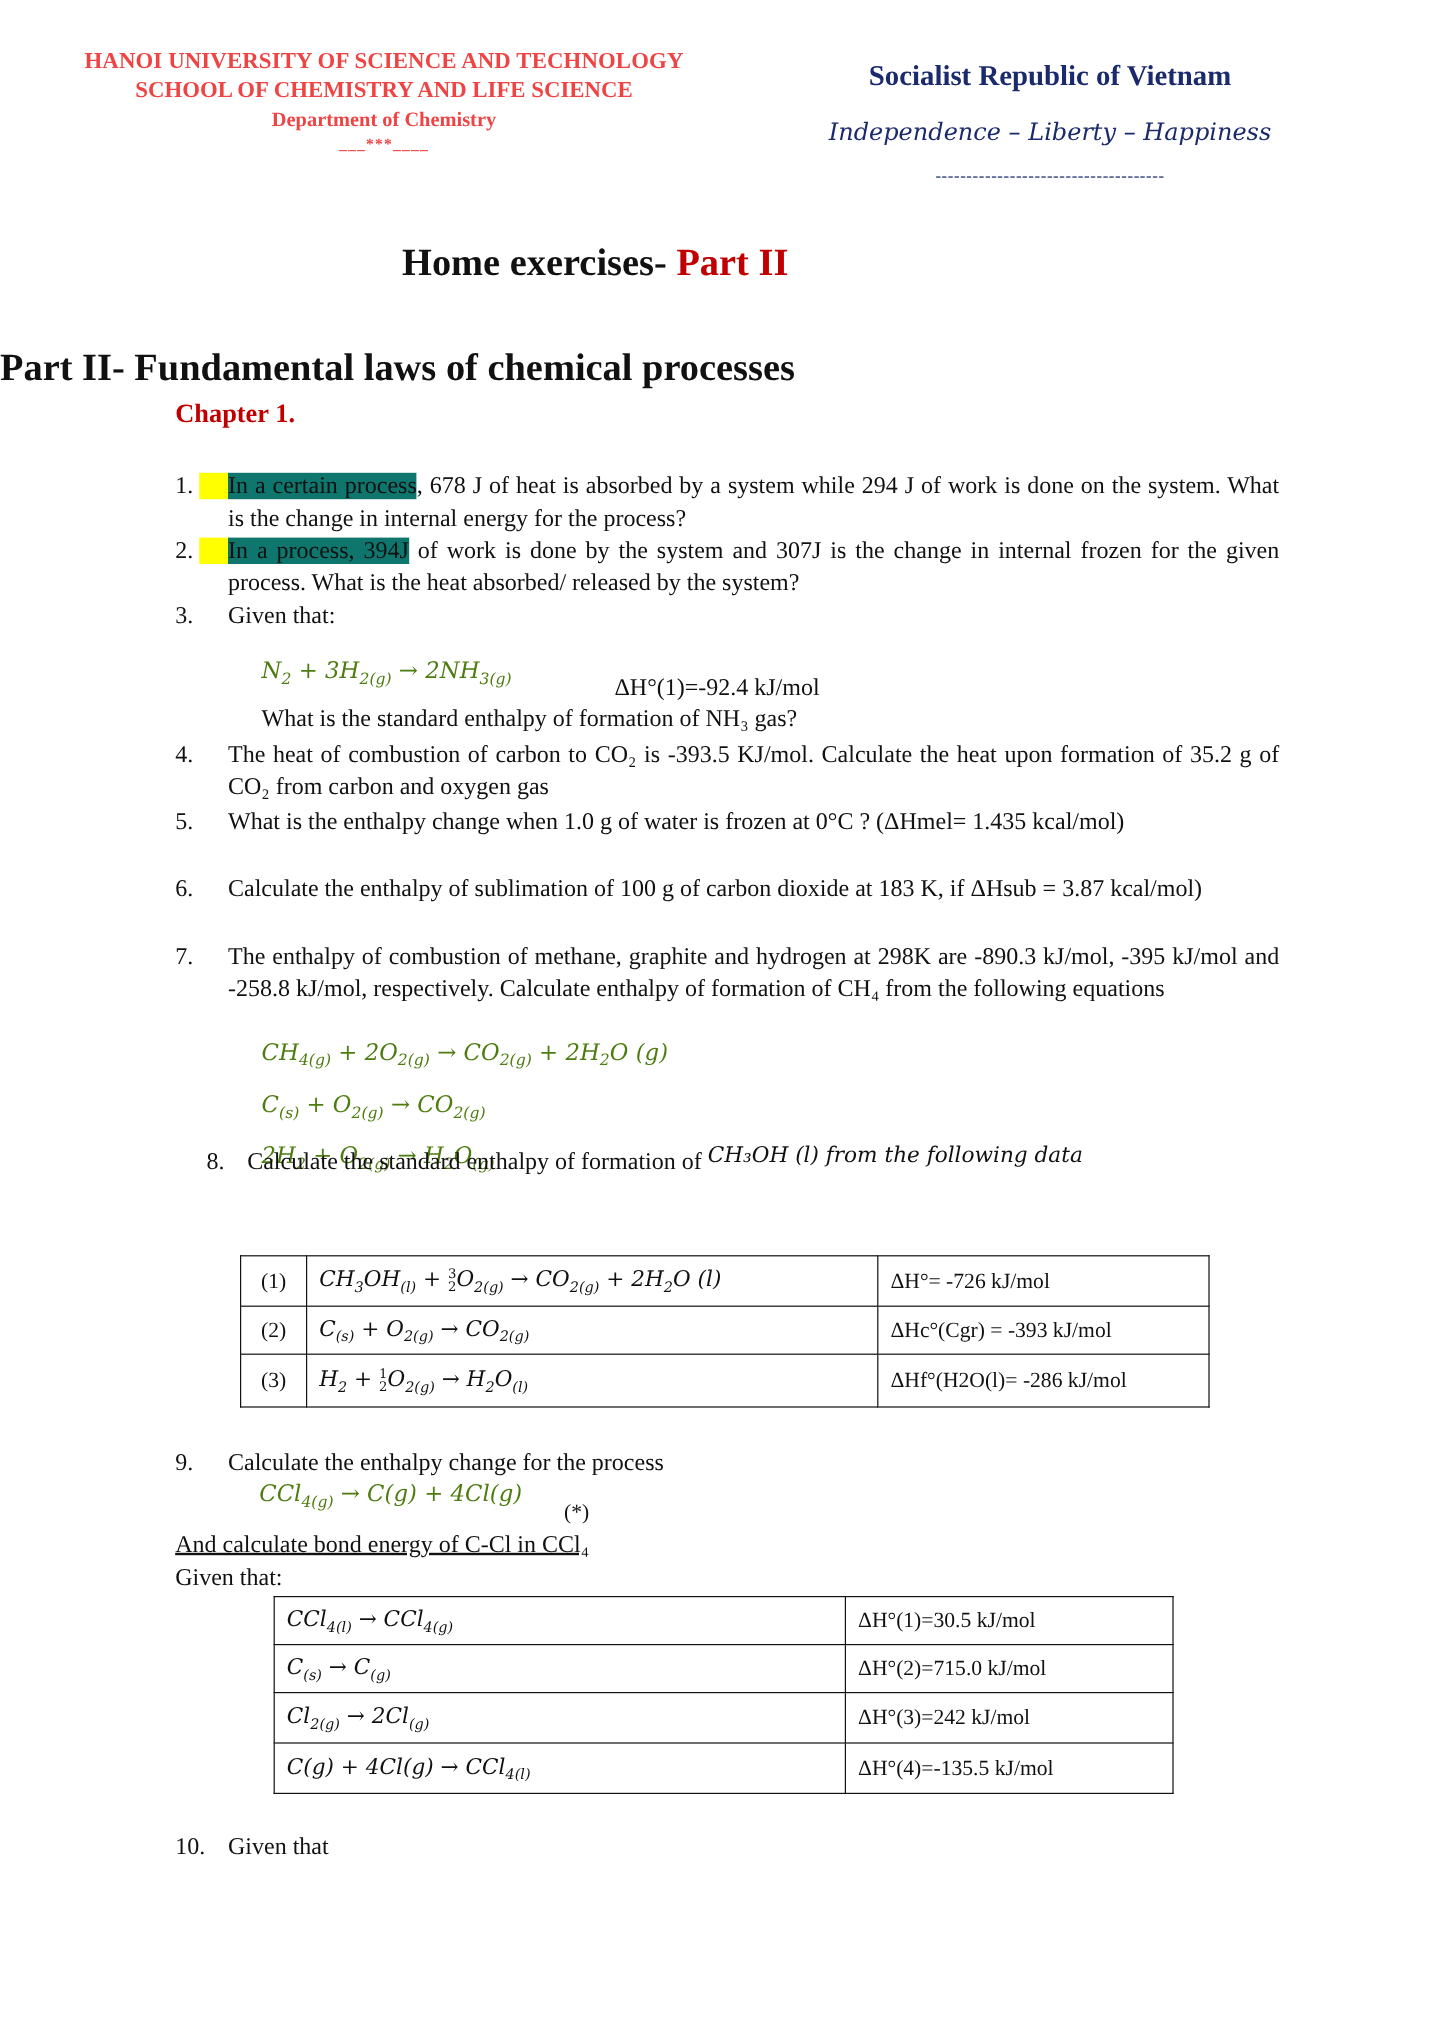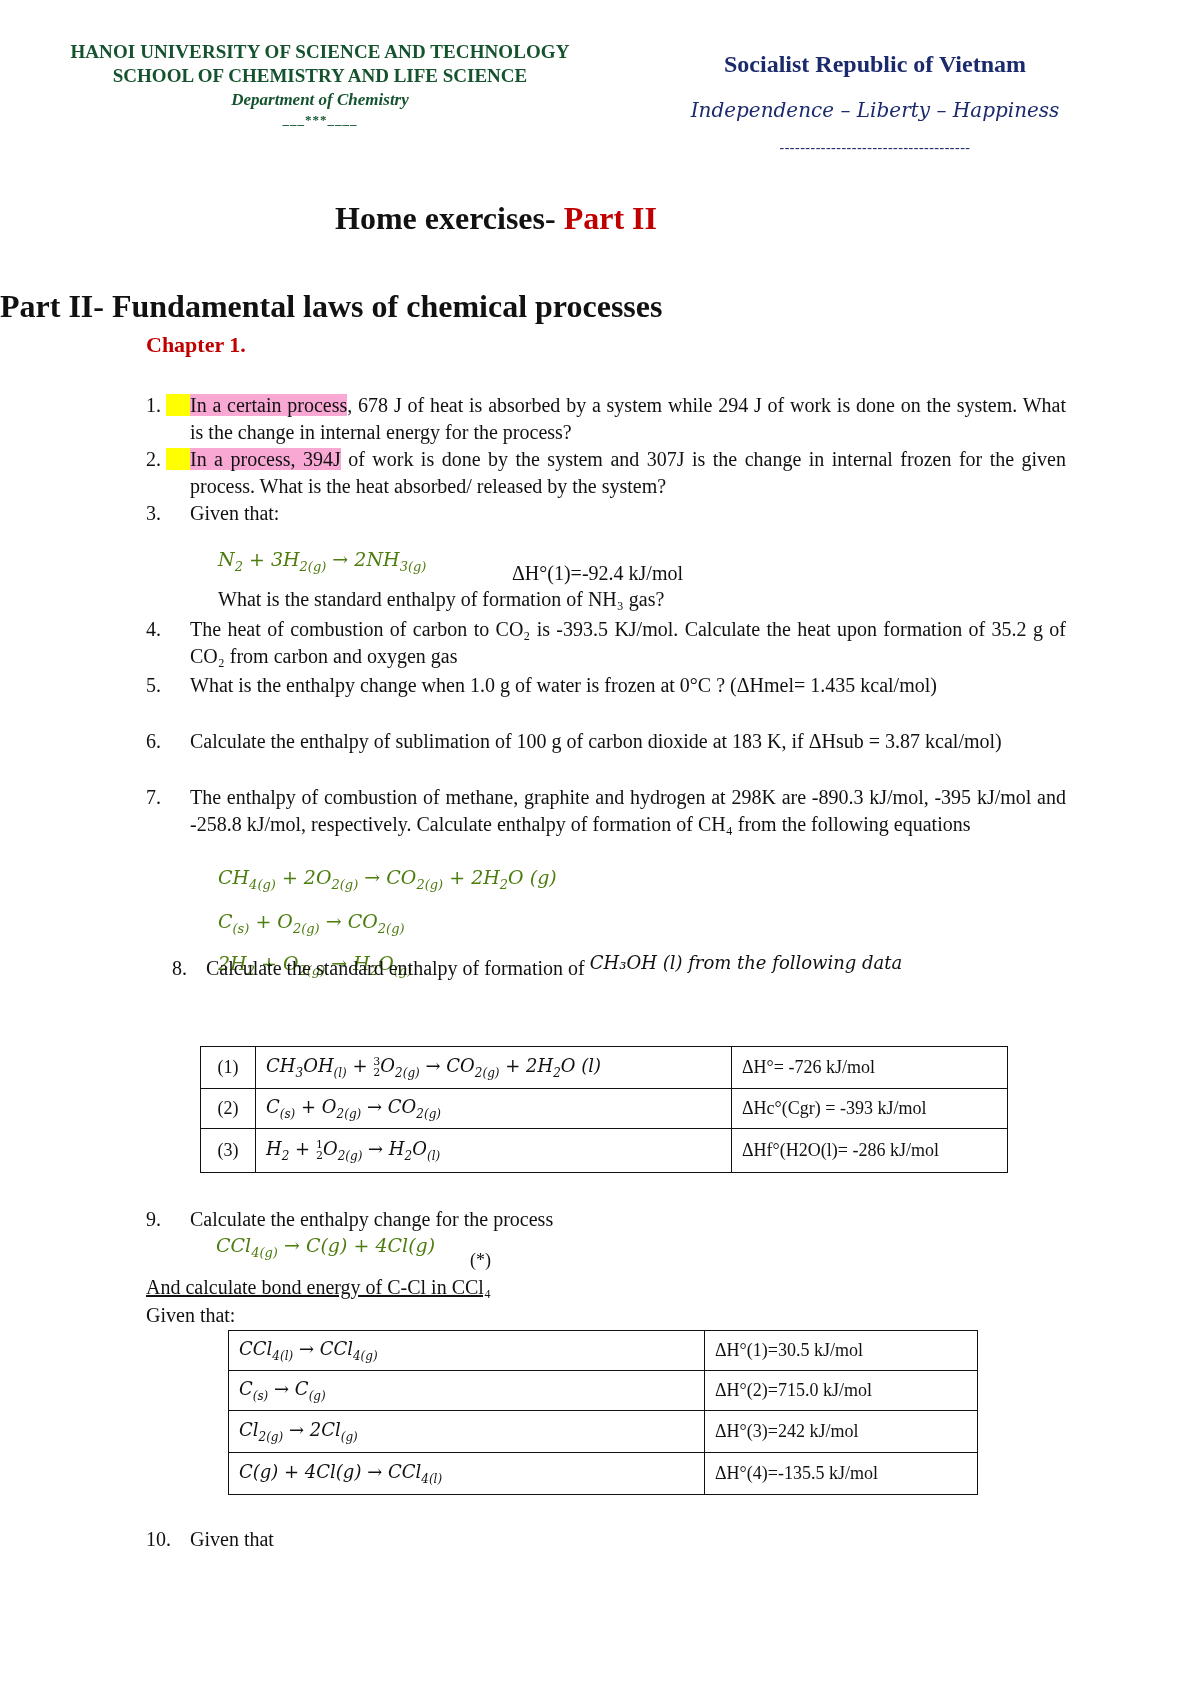--- a/index.html
+++ b/index.html
@@ -1,36 +1,36 @@
 <!DOCTYPE html>
 <html><head>
 <meta charset="utf-8">
 <style>
   html, body { margin:0; padding:0; background:#ffffff; }
   body { width:1200px; height:1696px; position:relative; overflow:hidden;
          font-family:"Liberation Serif","DejaVu Serif",serif; color:#111; }
   .abs { position:absolute; }
-  .hdr-left { left:20px; top:40px; width:600px; text-align:center; color:#14532d;
+  .hdr-left { left:20px; top:40px; width:600px; text-align:center; color:#ef4444;
               font-family:"Liberation Serif",serif; font-weight:bold; }
   .hdr-left .l1 { font-size:19px; line-height:24px; letter-spacing:0.1px; }
   .hdr-left .l2 { font-size:19px; line-height:24px; }
-  .hdr-left .l3 { font-size:17px; line-height:24px;font-style:italic; }
+  .hdr-left .l3 { font-size:17px; line-height:24px; }
   .hdr-left .l4 { font-size:13px; line-height:16px; letter-spacing:1px; }
   .hdr-right { left:630px; top:48px; width:490px; text-align:center; color:#1a2a6c; }
   .hdr-right .r1 { font-weight:bold; font-size:24px; line-height:32px; }
   .hdr-right .r2 { font-style:italic; font-size:23px; line-height:32px; margin-top:14px; font-family:"DejaVu Serif",serif; font-size:20px; }
   .hdr-right .r3 { font-size:14px; line-height:20px; margin-top:12px; letter-spacing:0.5px; }
   .title { left:0; width:992px; top:200px; text-align:center; font-weight:bold; font-size:32px; }
   .title .red { color:#c00000; }
   .subtitle { left:0; width:1164px; top:288px; text-align:left; font-weight:bold; font-size:32px; }
   .chapter { left:146px; top:332px; color:#c00000; font-weight:bold; font-size:22px; }
   .q { position:absolute; left:146px; width:920px; font-size:20px; line-height:27px; text-align:justify; }
   .q .num { position:absolute; left:0; width:30px; }
   .q .txt { margin-left:44px; display:block; }
-  .hl { background:#f9a8d4; }
+  .hl { background:#0f766e; }
   .eq { position:absolute; font-family:"DejaVu Serif",serif; font-style:italic; font-size:19px; color:#4d7c0f; }
   .eq sub { font-size:13px; }
   table.t { position:absolute; border-collapse:collapse; font-size:18px; }
   table.t td { border:1.5px solid #111; padding:4px 10px; vertical-align:middle; }
   .math { font-family:"DejaVu Serif",serif; font-style:italic; font-size:18px; }
   .math sub { font-size:12px; }
   .frac { display:inline-block; vertical-align:middle; text-align:center; font-size:11px; line-height:11px; font-style:normal; }
   .frac span { display:block; }
 </style>
 </head>

